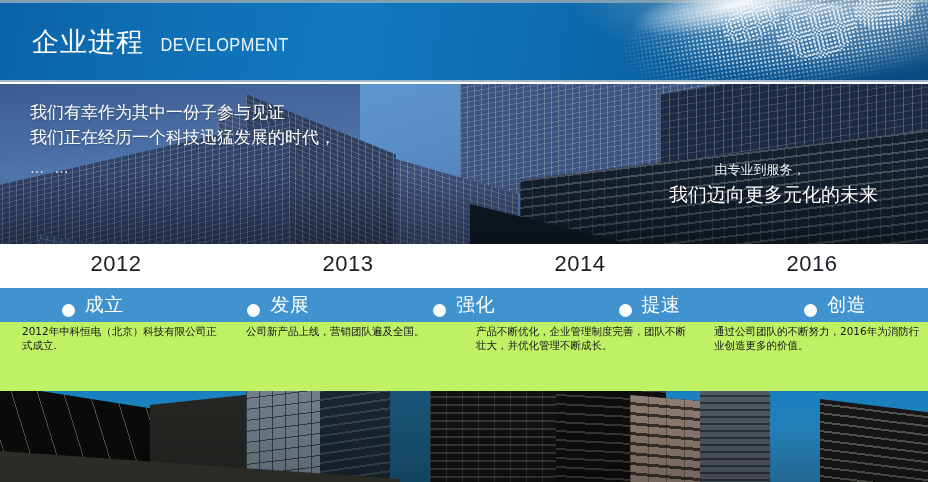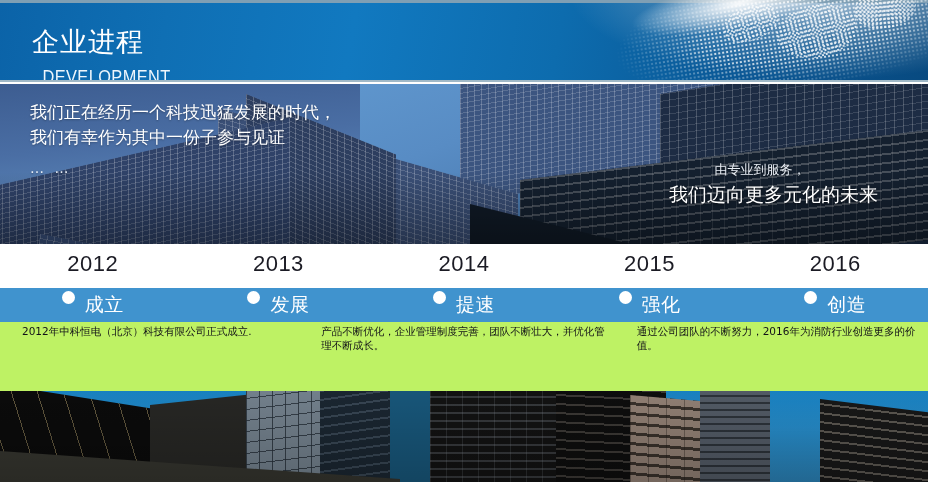--- a/index.html
+++ b/index.html
@@ -63,21 +63,20 @@
     transform: rotate(-11deg);
     pointer-events: none;
   }
   .header-title {
     position: absolute;
     left: 32px; top: 24px;
     display: flex;
     align-items: baseline;
     gap: 6px;
     white-space: nowrap;
-    flex-direction: column;
   }
   .header-title .cn {
     font-family: "DejaVu Sans", sans-serif;
     font-size: 27px;
     color: #ffffff;
     letter-spacing: 1px;
     font-weight: 400;
   }
   .header-title .en {
     font-family: "Liberation Sans", sans-serif;
@@ -250,21 +249,21 @@
     font-family: "Liberation Sans", sans-serif;
     font-size: 22px;
     color: #1b1b24;
     letter-spacing: 0.5px;
   }
   .marker {
     position: absolute;
     left: 0; right: 0;
     top: 3px;
     display: flex;
-    align-items: flex-start;
+    align-items: flex-end;
     justify-content: center;
     gap: 10px;
     color: #ffffff;
   }
   .marker .dot {
     width: 13px; height: 13px;
     border-radius: 50%;
     background: #ffffff;
     display: inline-block;
     flex: none;
@@ -371,44 +370,41 @@
     <div class="bld b-center2 grid-glass"></div>
     <div class="bld b-botright"></div>
     <div class="bld b-botright2"></div>
 
     <div class="bld b-left grid-glass"></div>
     <div class="bld b-leftface grid-glass"></div>
 
     <div class="hero-shade"></div>
 
     <div class="hero-text-left">
+      <div>我们有幸作为其中一份子参与见证</div>
       <div>我们正在经历一个科技迅猛发展的时代，</div>
-      <div>我们有幸作为其中一份子参与见证</div>
     </div>
     <div class="hero-dots">… …</div>
 
     <div class="hero-text-right">
       <div class="r1">由专业到服务，</div>
       <div class="r2">我们迈向更多元化的未来</div>
     </div>
   </div>
 
   <div class="years-band">
     <div class="cols">
       <div class="col c1">
         <div class="year">2012</div>
       </div>
       <div class="col c2">
         <div class="year">2013</div>
       </div>
       <div class="col c3">
         <div class="year">2014</div>
-      </div>
-      <div class="col c4">
-        <div class="year">2015</div>
       </div>
       <div class="col c5">
         <div class="year">2016</div>
       </div>
     </div>
   </div>
 
   <div class="blue-band">
     <div class="cols">
       <div class="col c1">
@@ -416,45 +412,48 @@
           <span class="dot"></span>
           <span class="mlabel">成立</span>
         </div>
       </div>
       <div class="col c2">
         <div class="marker">
           <span class="dot"></span>
           <span class="mlabel">发展</span>
         </div>
       </div>
+      <div class="col c4">
+        <div class="marker">
+          <span class="dot"></span>
+          <span class="mlabel">强化</span>
+        </div>
+      </div>
       <div class="col c3">
         <div class="marker">
           <span class="dot"></span>
           <span class="mlabel">提速</span>
         </div>
       </div>
-      <div class="col c4">
-        <div class="marker">
-          <span class="dot"></span>
-          <span class="mlabel">强化</span>
-        </div>
-      </div>
       <div class="col c5">
         <div class="marker">
           <span class="dot"></span>
           <span class="mlabel">创造</span>
         </div>
       </div>
     </div>
   </div>
 
   <div class="desc-band">
     <div class="cols">
       <div class="col c1">
         <div class="desc">2012年中科恒电（北京）科技有限公司正式成立.</div>
+      </div>
+      <div class="col c3">
+        <div class="desc">公司新产品上线，营销团队遍及全国。</div>
       </div>
       <div class="col c4">
         <div class="desc">产品不断优化，企业管理制度完善，团队不断壮大，并优化管理不断成长。</div>
       </div>
       <div class="col c5">
         <div class="desc">通过公司团队的不断努力，2016年为消防行业创造更多的价值。</div>
       </div>
     </div>
   </div>
 

